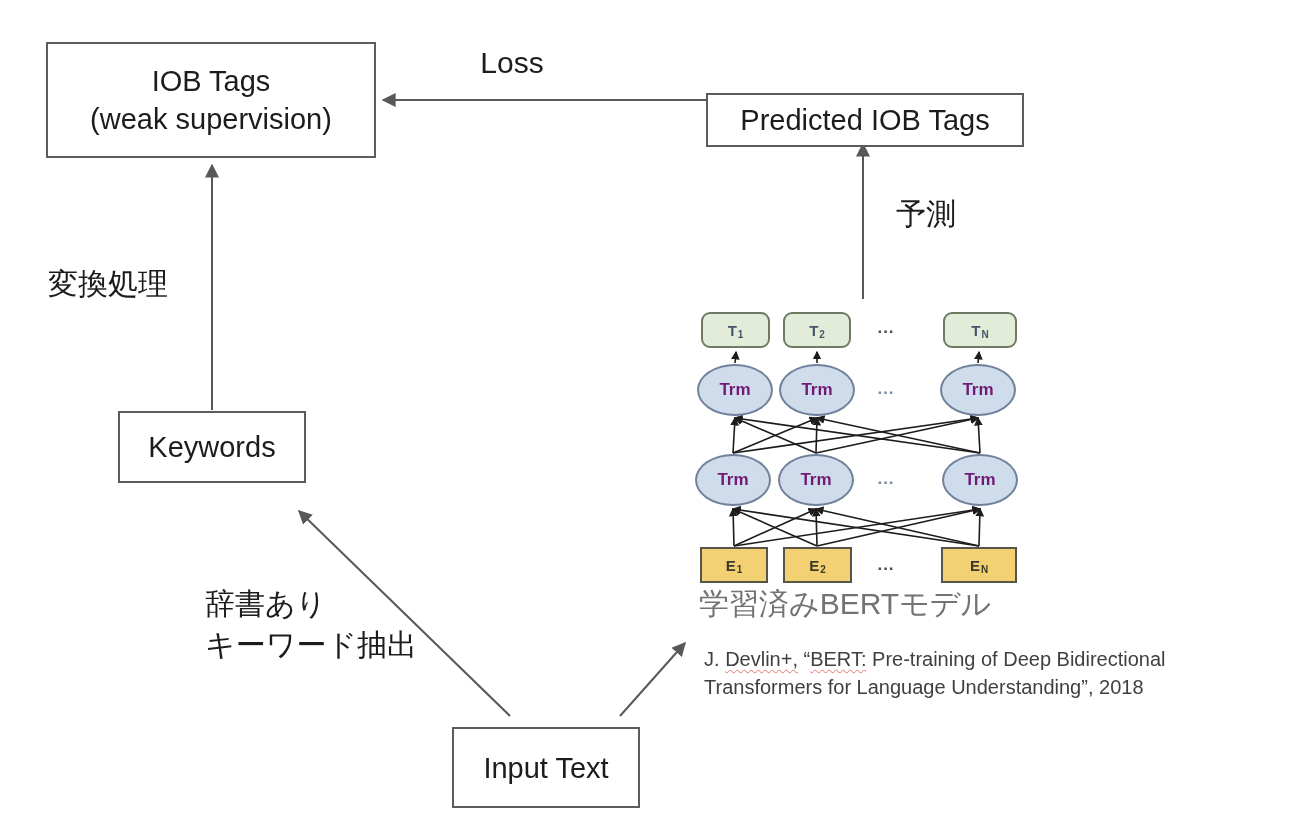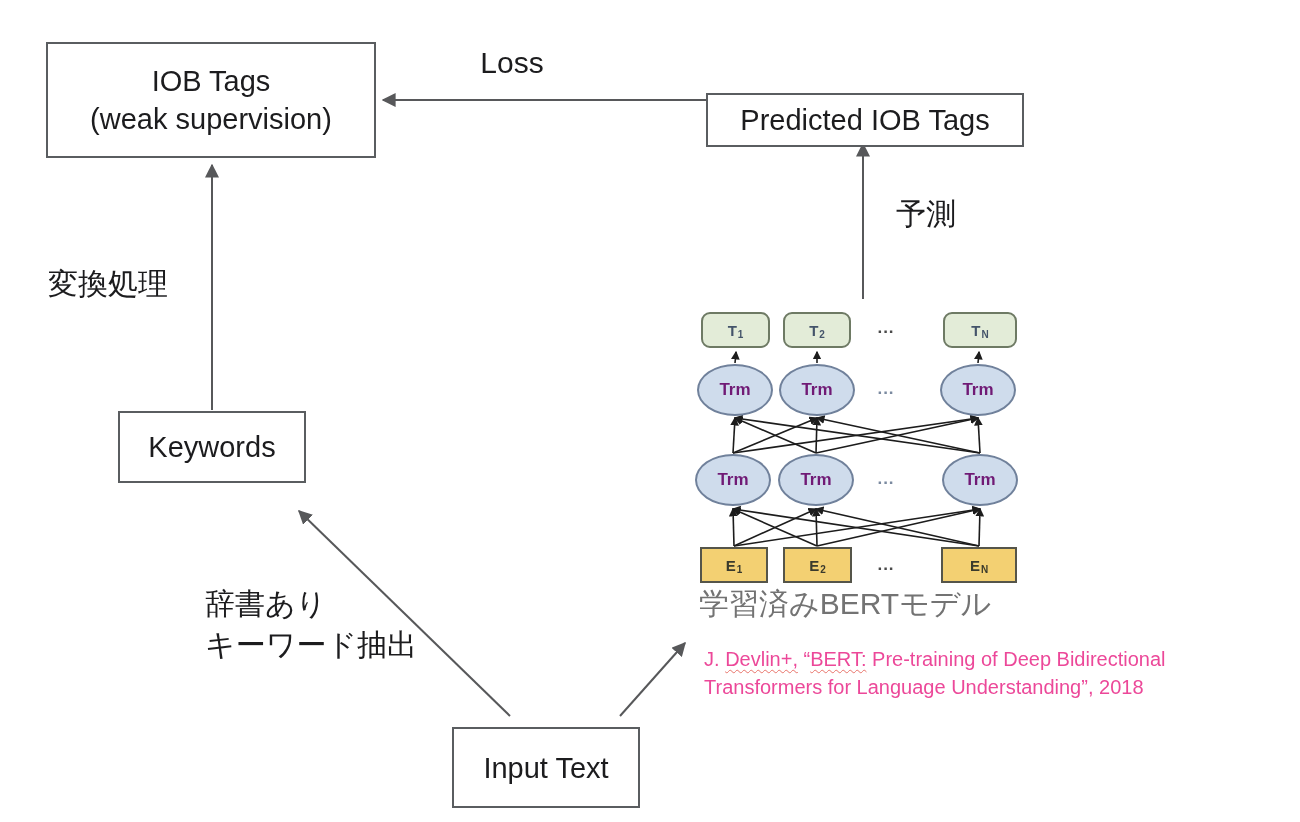--- a/index.html
+++ b/index.html
@@ -27,21 +27,21 @@
   .trm{
     position:absolute;width:76px;height:52px;border-radius:50%;
     background:#cfdcec;border:2px solid #70819b;box-sizing:border-box;
     display:flex;align-items:center;justify-content:center;
     font-weight:bold;color:#701a75;font-size:17px;
   }
   .sub{font-size:10px;font-weight:bold;position:relative;top:4px;margin-left:1px;}
   .dots{position:absolute;width:26px;text-align:center;font-weight:bold;font-size:17px;color:#4a4a4a;letter-spacing:1px;}
   .dots.blue{color:#7b8aa0;}
   .bert-caption{position:absolute;left:699px;top:584px;font-size:30px;color:#737373;white-space:nowrap;}
-  .citation{position:absolute;left:704px;top:645px;width:592px;font-size:20px;line-height:28px;color:#ec4899;}
+  .citation{position:absolute;left:704px;top:645px;width:592px;font-size:20px;line-height:28px;color:#404040;}
   .squig{
     text-decoration-line:underline;text-decoration-style:wavy;
     text-decoration-color:#e8736a;text-decoration-thickness:1px;text-underline-offset:3px;
   }
 </style>
 </head>
 <body>
 
 <div class="canvas">
 

